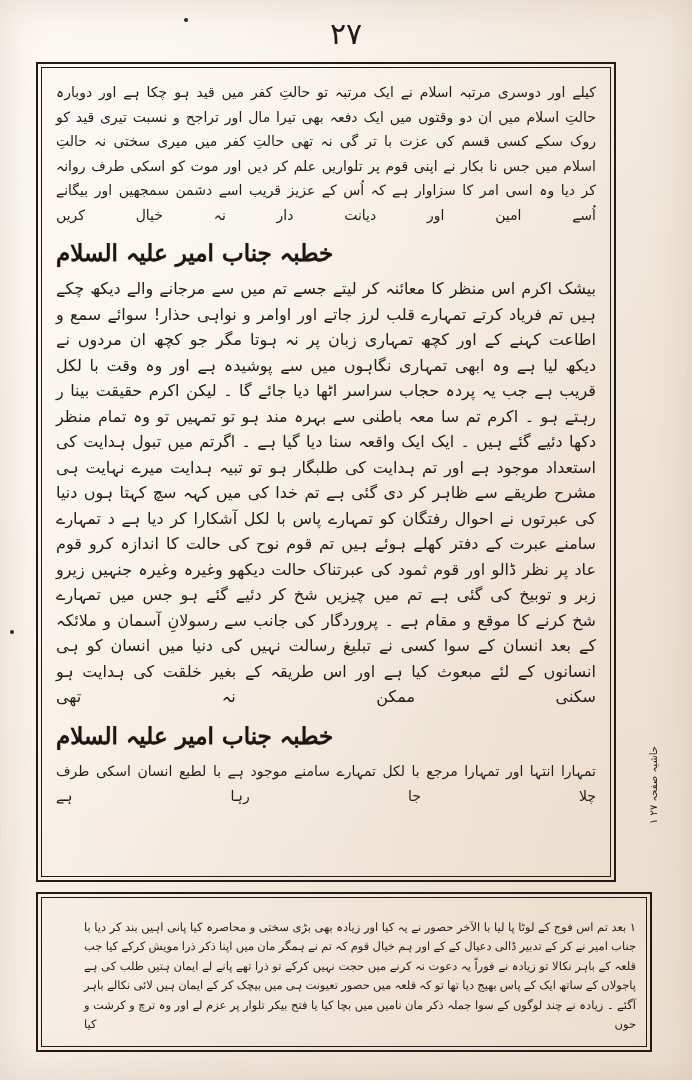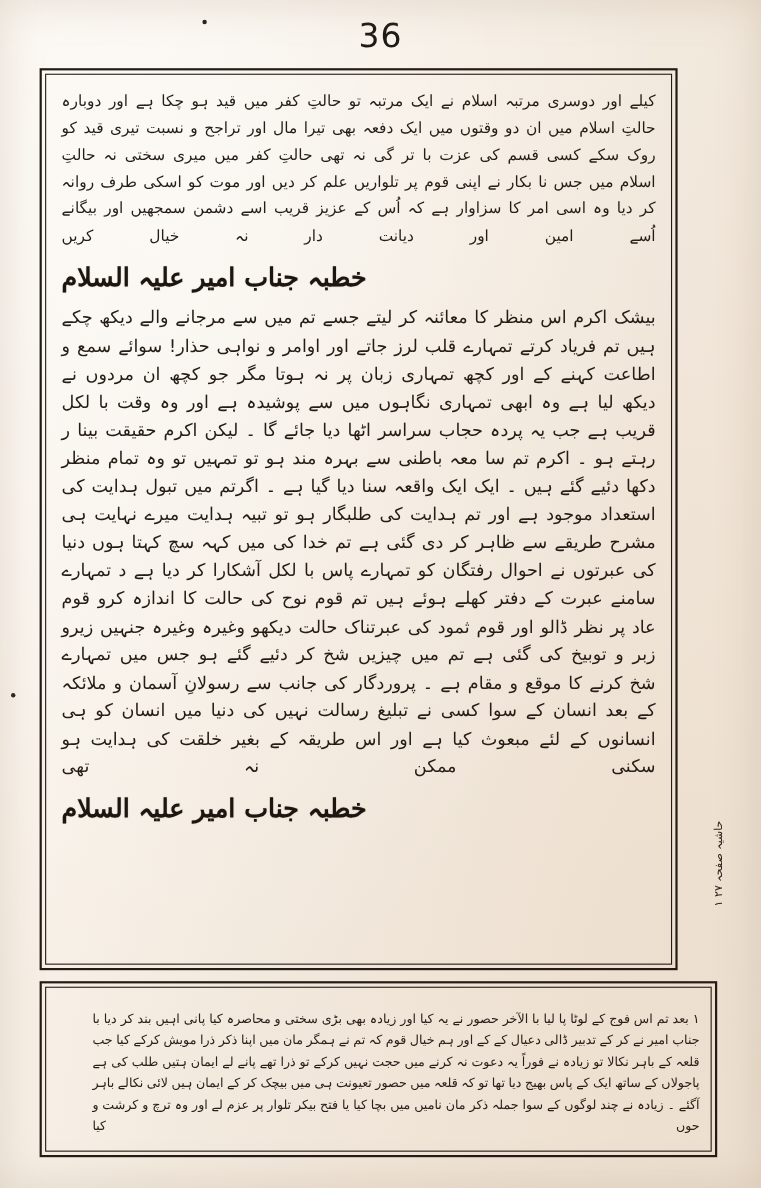--- a/index.html
+++ b/index.html
@@ -161,37 +161,40 @@
 </style>
 </head>
 <body>
 
 <div class="page">
   <div class="paper-noise"></div>
 
   <div class="margin-dot dot-top"></div>
   <div class="margin-dot dot-mid"></div>
 
-  <div class="page-number">36</div>
+  <div class="page-number">۲۷</div>
 
   <div class="frame">
     <div class="frame-inner">
 
       <div class="block block-1">
         <p class="urdu">کیلے اور دوسری مرتبہ اسلام نے ایک مرتبہ تو حالتِ کفر میں قید ہو چکا ہے اور دوبارہ حالتِ اسلام میں ان دو وقتوں میں ایک دفعہ بھی تیرا مال اور تراجح و نسبت تیری قید کو روک سکے کسی قسم کی عزت با تر گی نہ تھی حالتِ کفر میں میری سختی نہ حالتِ اسلام میں جس نا بکار نے اپنی قوم پر تلواریں علم کر دیں اور موت کو اسکی طرف روانہ کر دیا وہ اسی امر کا سزاوار ہے کہ اُس کے عزیز قریب اسے دشمن سمجھیں اور بیگانے اُسے امین اور دیانت دار نہ خیال کریں</p>
       </div>
 
       <div class="heading">خطبہ جناب امیر علیہ السلام</div>
 
       <div class="block block-2">
         <p class="urdu">بیشک اکرم اس منظر کا معائنہ کر لیتے جسے تم میں سے مرجانے والے دیکھ چکے ہیں تم فریاد کرتے تمہارے قلب لرز جاتے اور اوامر و نواہی حذار! سوائے سمع و اطاعت کہنے کے اور کچھ تمہاری زبان پر نہ ہوتا مگر جو کچھ ان مردوں نے دیکھ لیا ہے وہ ابھی تمہاری نگاہوں میں سے پوشیدہ ہے اور وہ وقت با لکل قریب ہے جب یہ پردہ حجاب سراسر اٹھا دیا جائے گا ۔ لیکن اکرم حقیقت بینا ر رہتے ہو ۔ اکرم تم سا معہ باطنی سے بہرہ مند ہو تو تمہیں تو وہ تمام منظر دکھا دئیے گئے ہیں ۔ ایک ایک واقعہ سنا دیا گیا ہے ۔ اگرتم میں تبول ہدایت کی استعداد موجود ہے اور تم ہدایت کی طلبگار ہو تو تبیہ ہدایت میرے نہایت ہی مشرح طریقے سے ظاہر کر دی گئی ہے تم خدا کی میں کہہ سچ کہتا ہوں دنیا کی عبرتوں نے احوال رفتگان کو تمہارے پاس با لکل آشکارا کر دیا ہے د تمہارے سامنے عبرت کے دفتر کھلے ہوئے ہیں تم قوم نوح کی حالت کا اندازہ کرو قوم عاد پر نظر ڈالو اور قوم ثمود کی عبرتناک حالت دیکھو وغیرہ وغیرہ جنہیں زیرو زبر و توبیخ کی گئی ہے تم میں چیزیں شخ کر دئیے گئے ہو جس میں تمہارے شخ کرنے کا موقع و مقام ہے ۔ پروردگار کی جانب سے رسولانِ آسمان و ملائکہ کے بعد انسان کے سوا کسی نے تبلیغ رسالت نہیں کی دنیا میں انسان کو ہی انسانوں کے لئے مبعوث کیا ہے اور اس طریقہ کے بغیر خلقت کی ہدایت ہو سکنی ممکن نہ تھی</p>
       </div>
 
       <div class="heading">خطبہ جناب امیر علیہ السلام</div>
 
+      <div class="block block-3">
+        <p class="urdu">تمہارا انتہا اور تمہارا مرجع با لکل تمہارے سامنے موجود ہے با لطبع انسان اسکی طرف چلا جا رہا ہے</p>
+      </div>
 
     </div>
   </div>
 
   <div class="footnote-frame">
     <div class="footnote-inner">
       <p class="footnote">۱ بعد تم اس فوج کے لوٹا پا لیا با الآخر حصور نے یہ کیا اور زیادہ بھی بڑی سختی و محاصرہ کیا پانی اہیں بند کر دیا با جناب امیر نے کر کے تدبیر ڈالی دعیال کے کے اور ہم خیال قوم کہ تم نے ہمگر مان میں اپنا ذکر ذرا مویش کرکے کیا جب قلعہ کے باہر نکالا تو زیادہ نے فوراً یہ دعوت نہ کرنے میں حجت نہیں کرکے تو ذرا تھے پانے لے ایمان ہتیں طلب کی ہے پاجولاں کے ساتھ ایک کے پاس بھیج دیا تھا تو کہ قلعہ میں حصور تعیونت ہی میں بیچک کر کے ایمان ہیں لائی نکالے باہر آگئے ۔ زیادہ نے چند لوگوں کے سوا جملہ ذکر مان نامیں میں بچا کیا یا فتح بیکر تلوار پر عزم لے اور وہ ترچ و کرشت و حوں کیا</p>
     </div>
   </div>
 

